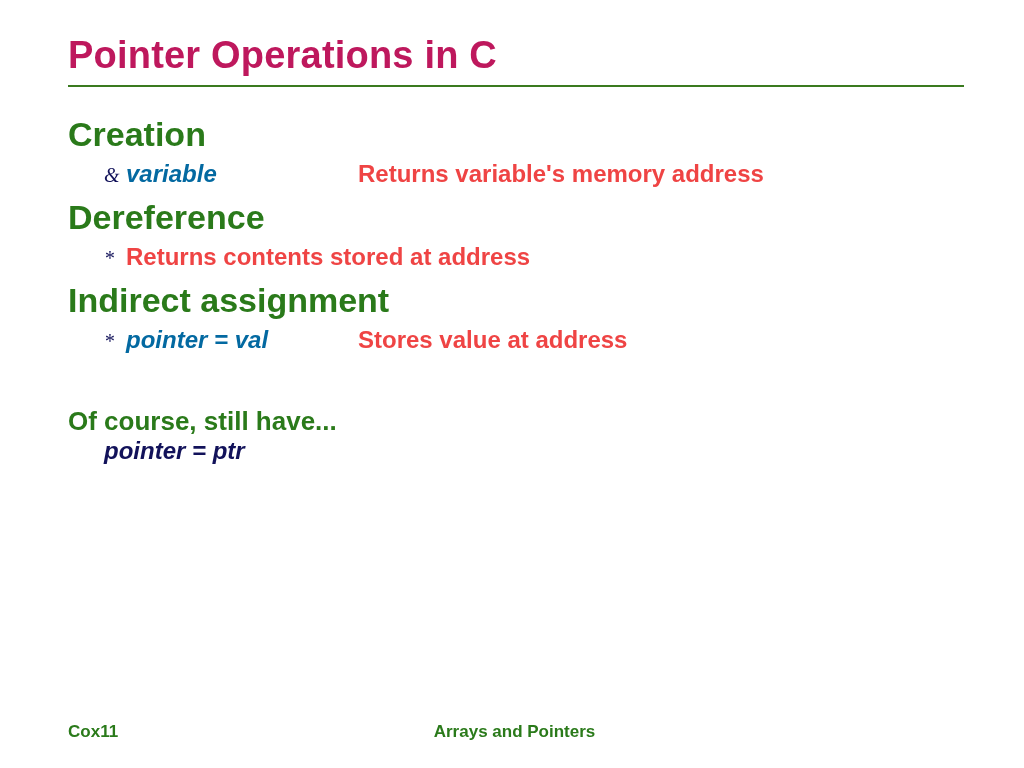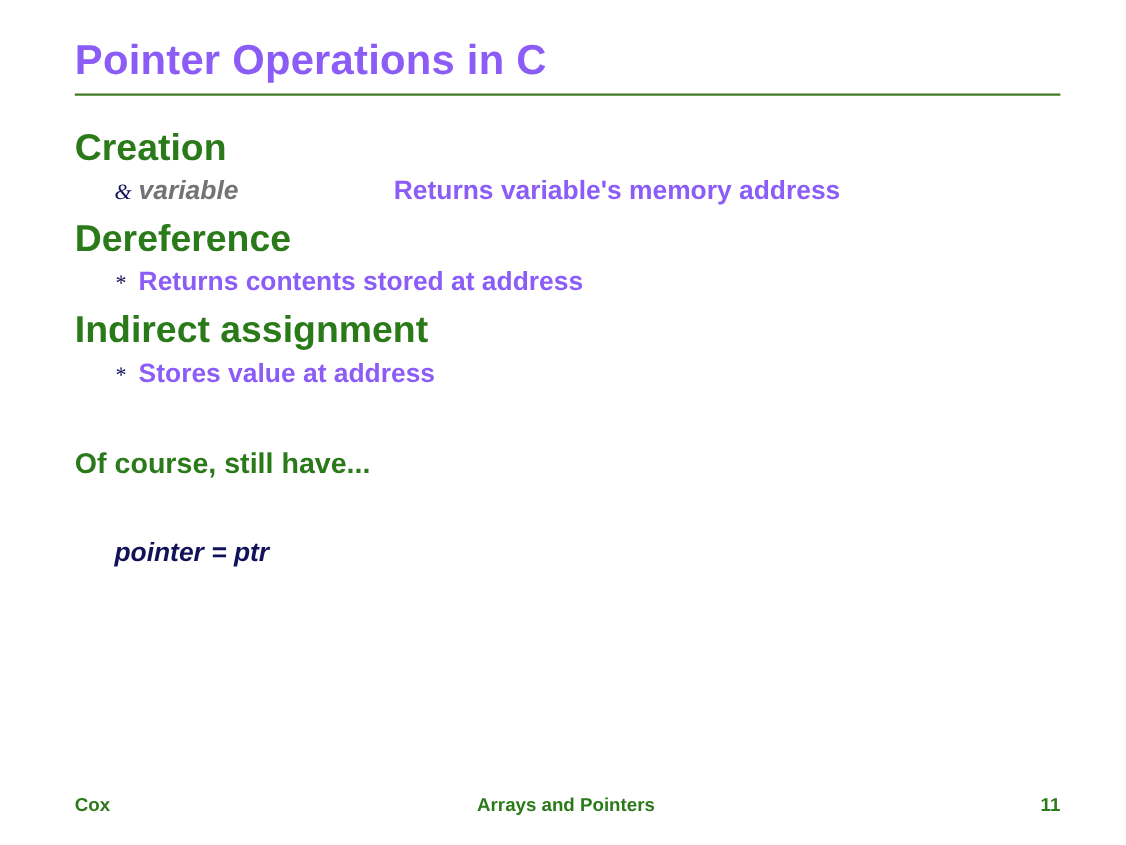--- a/index.html
+++ b/index.html
@@ -8,21 +8,21 @@
     height: 768px;
     background: #ffffff;
     font-family: Verdana, Geneva, sans-serif;
     position: relative;
     overflow: hidden;
   }
   .slide {
     padding: 34px 60px 0 68px;
   }
   .title {
-    color: #8b5cf6;
+    color: #be185d;
     font-size: 38px;
     font-weight: bold;
     margin-bottom: 8px;
     letter-spacing: 0.2px;
   }
   .divider {
     border: none;
     border-top: 2px solid #3a7a1f;
     margin-bottom: 28px;
   }
@@ -53,32 +53,31 @@
     font-size: 20px;
     width: 22px;
     flex: 0 0 22px;
     color: #12125a;
   }
   .code {
     font-style: italic;
     font-family: Verdana, Geneva, sans-serif;
     font-weight: bold;
     flex: 0 0 232px;
-    color: #737373;
+    color: #0369a1;
   }
   .desc {
-    color: #8b5cf6;
+    color: #ef4444;
     font-weight: bold;
   }
   .note {
     color: #2a7a1a;
     font-size: 26px;
     font-weight: bold;
     margin-top: 52px;
-    margin-bottom: 52px;
   }
   .row-assign {
     display: flex;
     align-items: baseline;
     font-size: 24px;
     font-weight: bold;
     color: #12125a;
     padding-left: 36px;
     gap: 19px;
   }
@@ -87,21 +86,20 @@
     font-weight: bold;
     flex: 0 0 254px;
     color: #12125a;
   }
   .footer {
     position: absolute;
     bottom: 26px;
     left: 68px;
     right: 60px;
     display: flex;
-    justify-content: space-between;
     align-items: center;
     color: #2a7a1a;
     font-weight: bold;
     font-size: 17px;
   }
   .footer .center { position: absolute; left: 0; right: 3px; text-align: center; }
 </style>
 </head>
 <body>
 
@@ -120,20 +118,21 @@
 
     <div class="section-head">Dereference</div>
     <div class="row">
       <span class="op">*</span>
       <span class="desc">Returns contents stored at address</span>
     </div>
 
     <div class="section-head">Indirect assignment</div>
     <div class="row">
       <span class="op">*</span>
+      <span class="code">pointer = val</span>
       <span class="desc">Stores value at address</span>
     </div>
 
     <div class="note">Of course, still have...</div>
 
     <div class="row-assign">
       <span class="code2">pointer = ptr</span>
     </div>
 
   </div>

